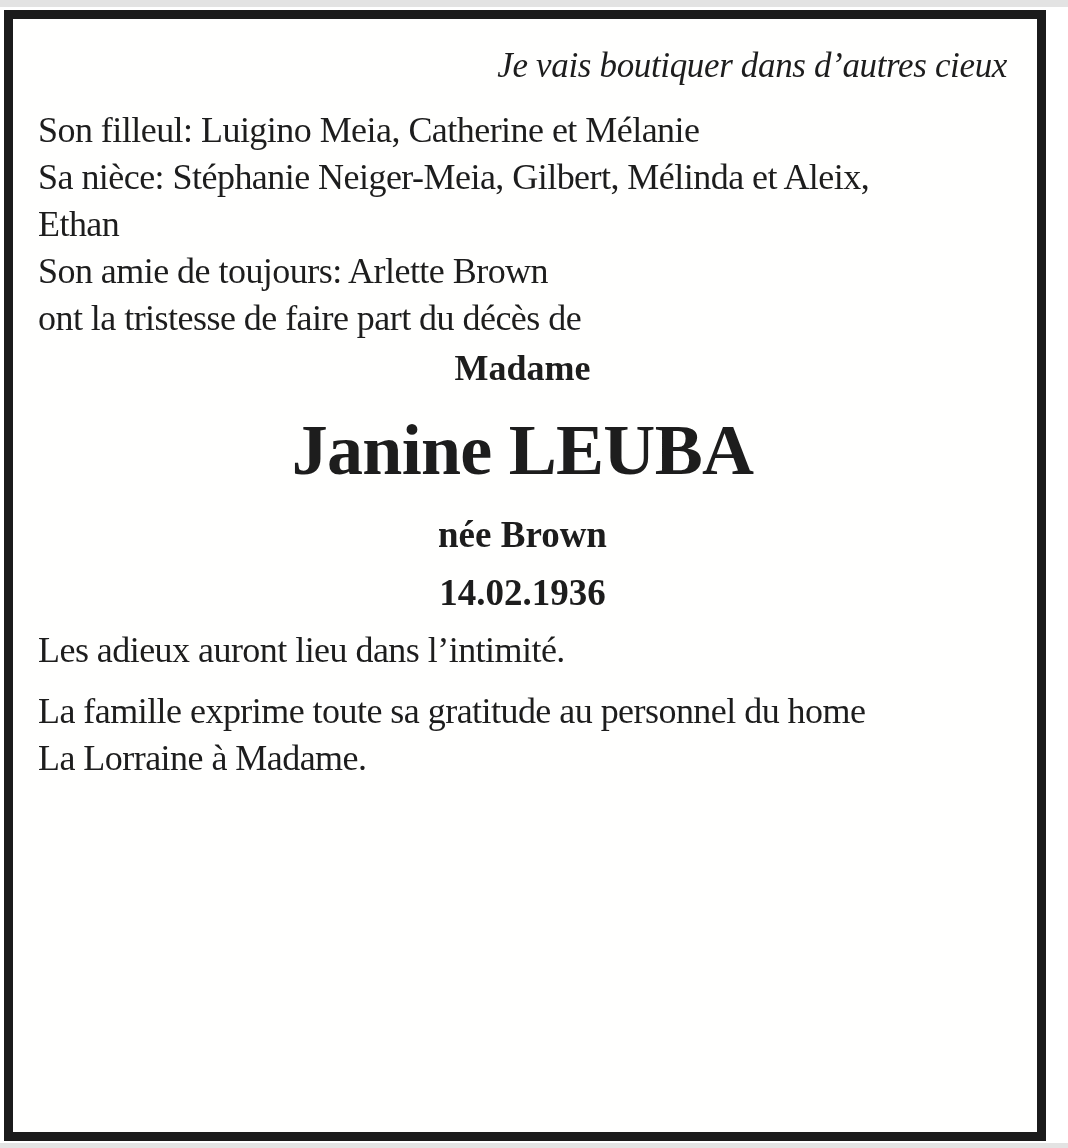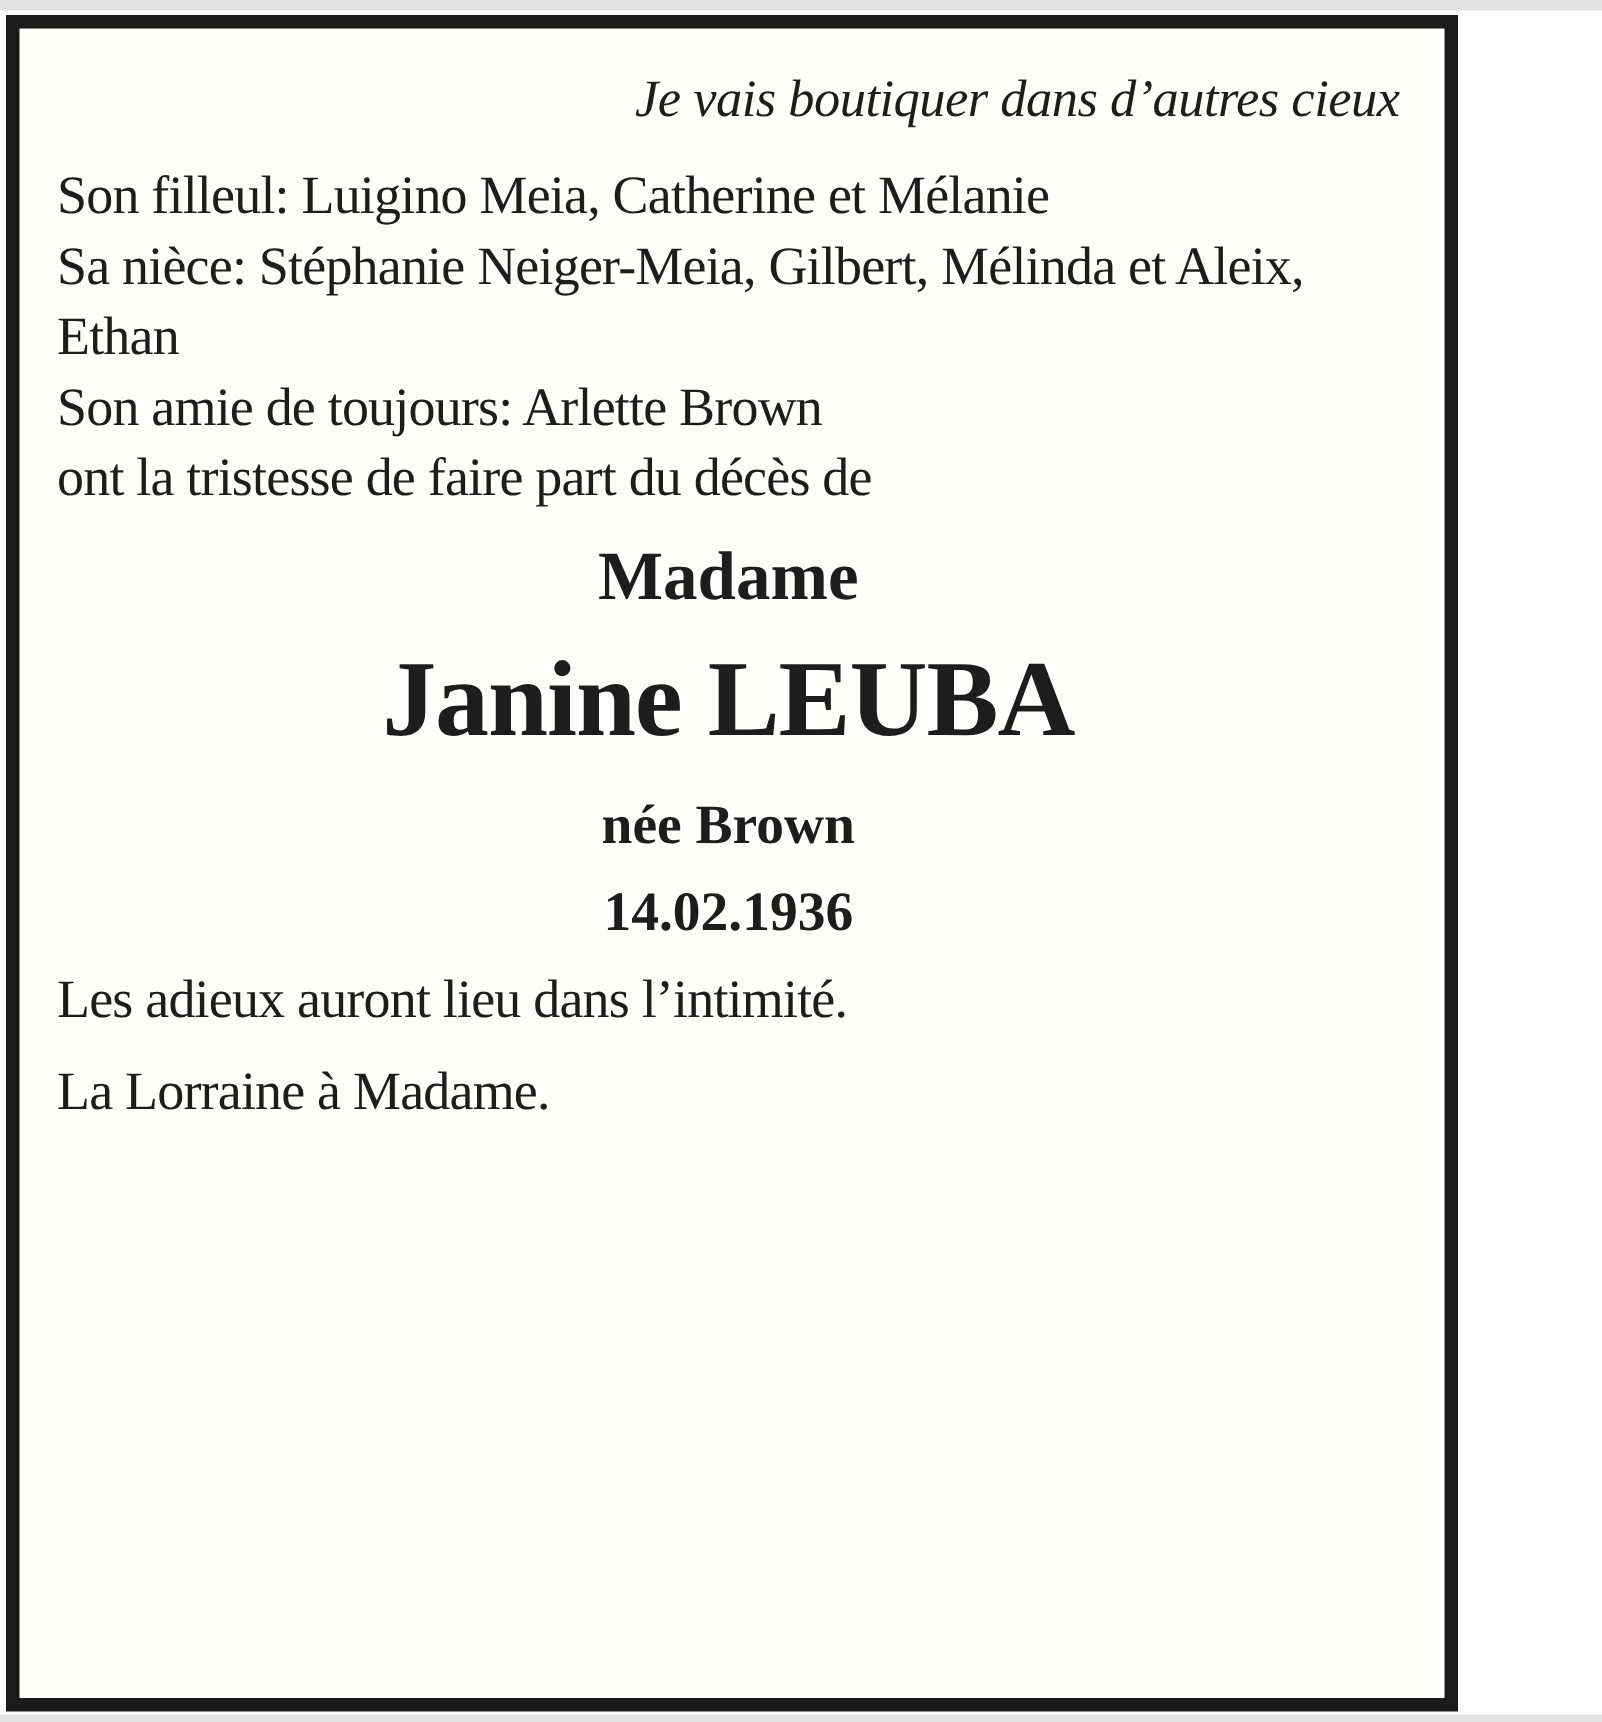--- a/index.html
+++ b/index.html
@@ -16,21 +16,21 @@
     left: 0;
     width: 1068px;
     background: #e3e3e3;
   }
   .scan-strip.top { top: 0; height: 7px; }
   .scan-strip.bottom { bottom: 0; height: 5px; }
   .notice-frame {
     position: absolute;
     top: 10px;
     left: 4px;
-    width: 968px;
+    width: 1042px;
     height: 1131px;
     border: 9px solid #1b1b1b;
     background: #fffffe;
     padding: 0 30px 0 25px;
   }
   .epigraph {
     margin-top: 26px;
     text-align: right;
     font-style: italic;
     font-size: 35px;
@@ -39,22 +39,21 @@
   }
   .intro-block { margin-top: 20px; }
   .body-line {
     font-size: 36px;
     line-height: 47px;
     letter-spacing: -0.015em;
     text-align: left;
   }
   .centered { text-align: center; }
   .title-prefix {
-    margin-top: 16px;
-    font-size: 46px;
+    font-size: 36px;
     line-height: 52px;
     font-weight: bold;
   }
   .deceased-name {
     margin-top: 12px;
     font-size: 72px;
     line-height: 88px;
     font-weight: bold;
     letter-spacing: -0.01em;
   }
@@ -99,19 +98,20 @@
   <div class="maiden-name centered">née Brown</div>
 
   <div class="birth-date centered">14.02.1936</div>
 
 
   <div class="farewell-block">
     <div class="body-line">Les adieux auront lieu dans l’intimité.</div>
   </div>
 
   <div class="gratitude-block">
+    <div class="body-line">La famille exprime toute sa gratitude au personnel du home</div>
     <div class="body-line">La Lorraine à Madame.</div>
   </div>
 
 
 </div>
 
 <div class="scan-strip bottom"></div>
 
 </body></html>

